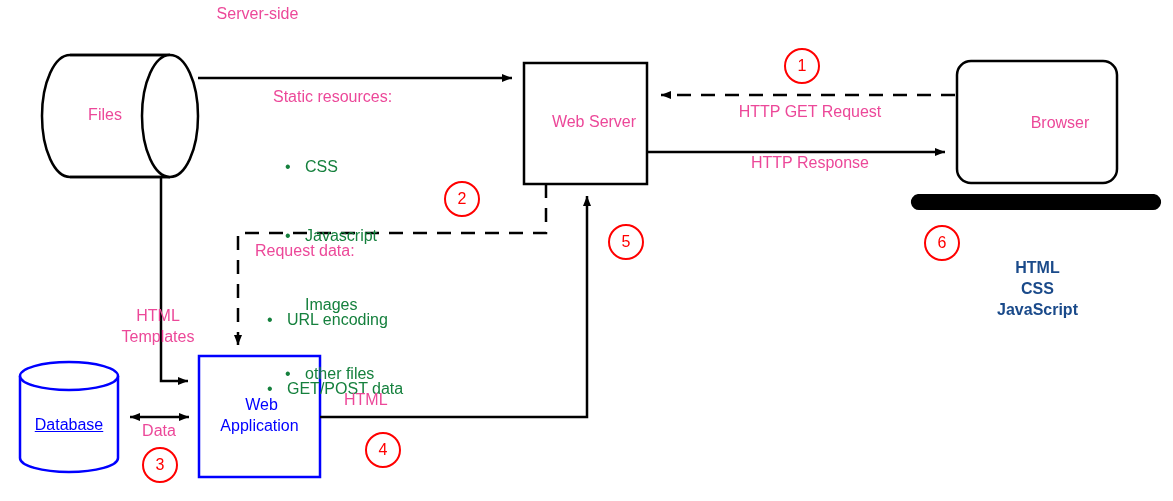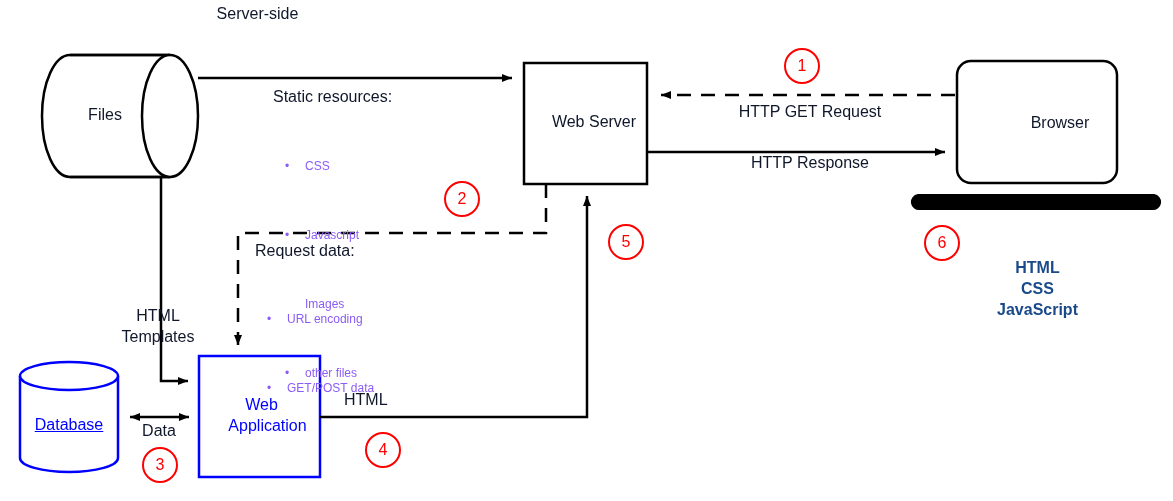--- a/index.html
+++ b/index.html
@@ -19,21 +19,21 @@
   }
   #diagram-svg {
     position: absolute;
     left: 0;
     top: 0;
     width: 1173px;
     height: 501px;
   }
   .lbl {
     position: absolute;
-    color: #0f172a;
+    color: #ec4899;
     font-size: 16px;
     line-height: 19px;
     white-space: pre;
   }
   .lbl.center {
     text-align: center;
   }
   .blue-text {
     color: #0000ff;
   }
@@ -49,23 +49,23 @@
     border-radius: 50%;
     box-sizing: border-box;
     color: #ff0000;
     font-size: 16px;
     line-height: 32px;
     text-align: center;
     background: transparent;
   }
   .bullets {
     position: absolute;
-    font-size: 12px;
+    font-size: 16px;
     line-height: 23px;
-    color: #8b5cf6;
+    color: #15803d;
     white-space: pre;
   }
   .bullets .bullet-row {
     display: block;
   }
   .bullets .dot {
     display: inline-block;
     width: 20px;
     text-align: left;
   }
@@ -131,21 +131,21 @@
 
   <div class="lbl center" style="left:60px; top:105px; width:90px;">Files</div>
 
   <div class="lbl center" style="left:525px; top:112px; width:138px;">Web Server</div>
 
   <div class="lbl center" style="left:958px; top:113px; width:158px;padding-left:23px;">Browser</div>
 
   <div class="lbl center blue-text" style="left:20px; top:415px; width:98px;text-decoration:underline;">Database</div>
 
   <div class="lbl center blue-text" style="left:200px; top:395px; width:123px;">Web</div>
-  <div class="lbl center blue-text" style="left:200px; top:416px; width:119px;padding-left:8px;">Application</div>
+  <div class="lbl center blue-text" style="left:200px; top:416px; width:119px;">Application</div>
 
   <div class="lbl" style="left:273px; top:87px;">Static resources:</div>
   <div class="bullets" style="left:285px; top:109px;">
     <span class="bullet-row"><span class="dot">•</span><span>CSS</span></span>
     <span class="bullet-row"><span class="dot">•</span><span>Javascript</span></span>
     <span class="bullet-row"><span class="dot"> </span><span>Images</span></span>
     <span class="bullet-row"><span class="dot">•</span><span>other files</span></span>
   </div>
 
   <div class="lbl" style="left:255px; top:241px;">Request data:</div>

